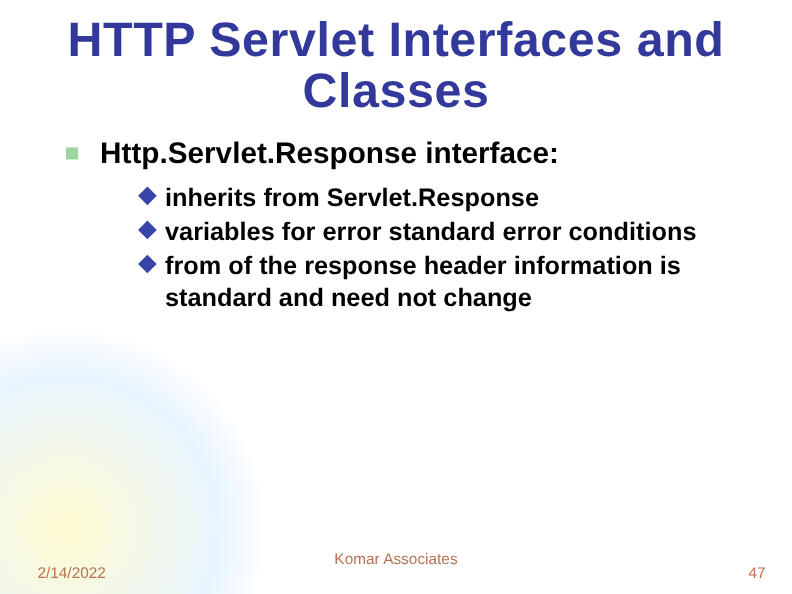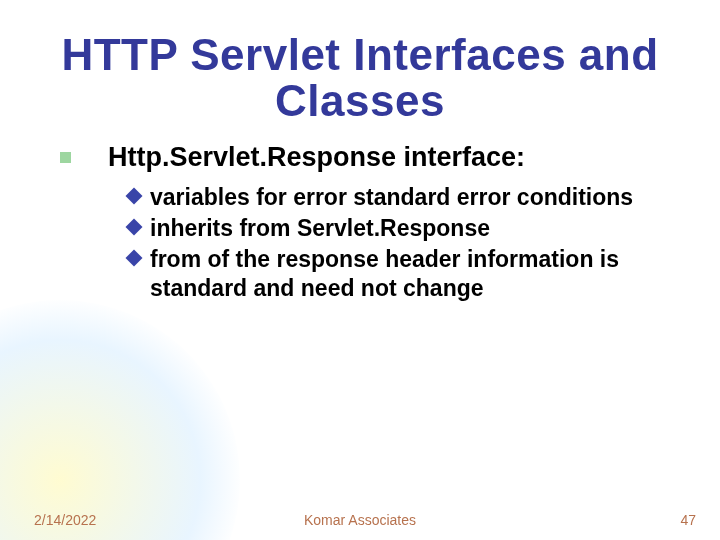--- a/index.html
+++ b/index.html
@@ -30,31 +30,30 @@
     width: 100%;
     height: 100%;
     box-sizing: border-box;
   }
   .title {
     color: #33399a;
     font-size: 44px;
     font-weight: bold;
     text-align: center;
     line-height: 1.05;
-    padding-top: 32px;
+    padding-top: 14px;
     letter-spacing: 0.5px;
   }
   .body {
     padding: 18px 40px 0 60px;
   }
   .lvl1 {
     display: flex;
     align-items: flex-start;
     margin-bottom: 10px;
-    gap: 17px;
   }
   .lvl1 .bullet-square {
     width: 11px;
     height: 11px;
     background: #9dd6a0;
     margin-top: 10px;
     margin-right: 20px;
     flex: 0 0 auto;
   }
   .lvl1 .text {
@@ -102,21 +101,21 @@
   .footer-left {
     position: absolute;
     left: 34px;
     bottom: 0;
   }
   .footer-center {
     position: absolute;
     left: 0;
     right: 0;
     text-align: center;
-    bottom: 0;
+    bottom: 12px;
   }
   .footer-right {
     position: absolute;
     right: 24px;
     bottom: 0;
   }
 </style>
 </head>
 <body>
 
@@ -127,25 +126,25 @@
 
   <div class="body">
     <div class="lvl1">
       <div class="bullet-square"></div>
       <div class="text">Http.Servlet.Response interface:</div>
     </div>
 
     <div class="lvl2-group">
       <div class="lvl2">
         <div class="bullet-diamond"></div>
-        <div class="text">variables for error standard error conditions</div>
+        <div class="text">inherits from Servlet.Response</div>
       </div>
       <div class="lvl2">
         <div class="bullet-diamond"></div>
-        <div class="text">inherits from Servlet.Response</div>
+        <div class="text">variables for error standard error conditions</div>
       </div>
       <div class="lvl2">
         <div class="bullet-diamond"></div>
         <div class="text">from of the response header information is standard and need not change</div>
       </div>
     </div>
   </div>
 
   <div class="footer">
     <span class="footer-left">2/14/2022</span>

